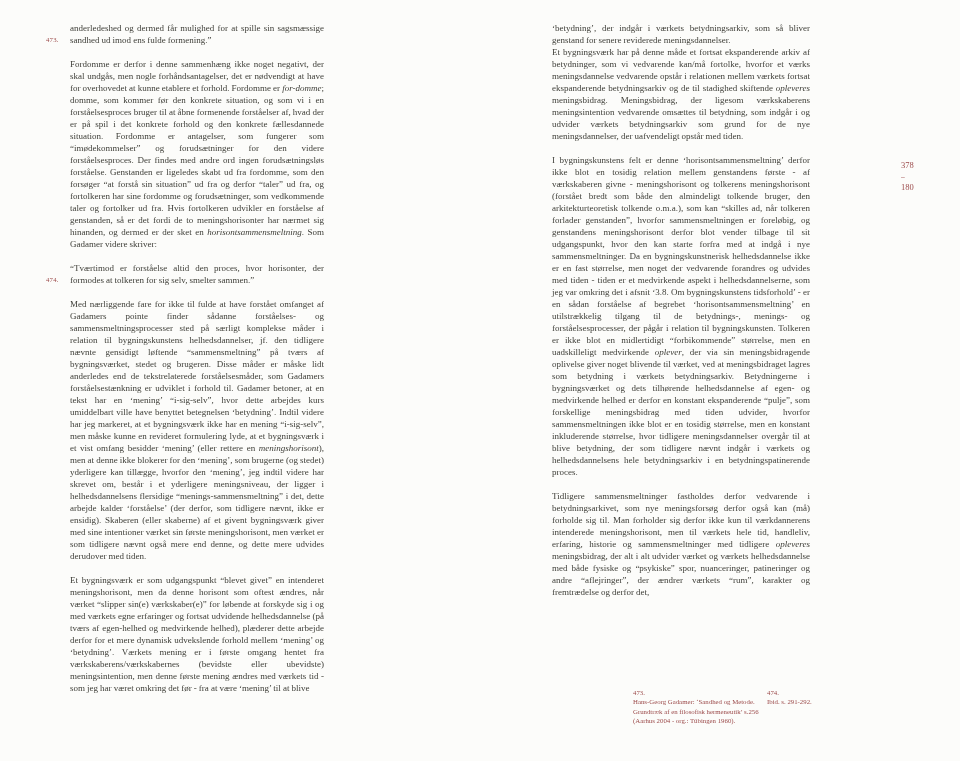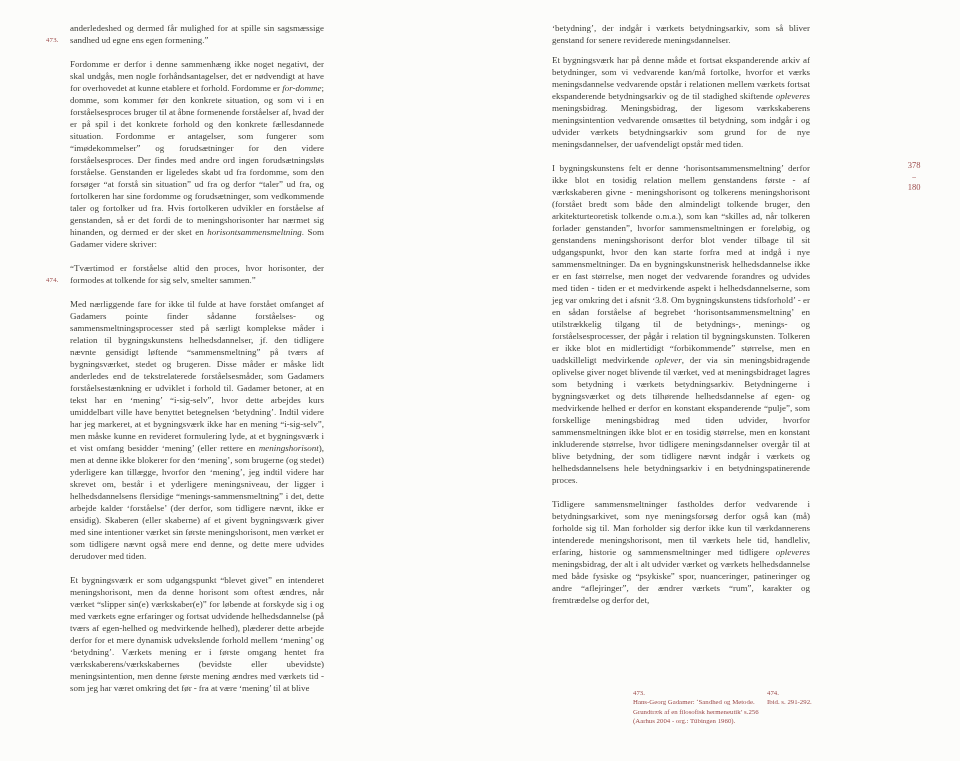--- a/index.html
+++ b/index.html
@@ -26,38 +26,37 @@
     hyphens: auto;
     -webkit-hyphens: auto;
     word-spacing: -0.2px;
   }
   #left-col  { left: 70px;  width: 254px; }
   #right-col { left: 552px; width: 258px; }
   .para {
     position: relative;
     margin: 0 0 12px 0;
   }
-  .para.no-gap { margin-bottom: 8px; }
+  .para.no-gap { margin-bottom: 0; }
   .para em { }
   .fn-marker {
     position: absolute;
     left: -24px;
     width: 21px;
     font-size: 6.8px;
     line-height: 12px;
     text-align: left;
     color: #9c4b4b;
     letter-spacing: 0.2px;
   }
   .page-numbers {
     position: absolute;
     left: 901px;
     top: 160px;
     width: 26px;
-    text-align: center;
     color: #9c4b4b;
     font-size: 8.5px;
     line-height: 11px;
   }
   .page-numbers .dash { font-size: 7.5px; }
   .footnote {
     position: absolute;
     top: 688px;
     color: #9c4b4b;
     font-size: 6.8px;
@@ -67,23 +66,23 @@
   #footnote-1 { left: 633px; width: 126px; }
   #footnote-2 { left: 767px; width: 110px; }
   .footnote .fn-number { display: block; }
 </style>
 </head>
 <body>
 
 <div class="spread">
 
   <div class="text-col" id="left-col">
-      <p class="para"><span>anderledeshed og dermed får mulighed for at spille sin sagsmæssige sandhed ud egne ens egen formening.”</span><span class="fn-marker" style="top: 12px;">473.</span></p>
+      <p class="para"><span>anderledeshed og dermed får mulighed for at spille sin sagsmæssige sandhed ud imod ens fulde formening.”</span><span class="fn-marker" style="top: 12px;">473.</span></p>
       <p class="para"><span>Fordomme er derfor i denne sammenhæng ikke noget negativt, der skal undgås, men nogle forhåndsantagelser, det er nødvendigt at have for overhovedet at kunne etablere et forhold. Fordomme er </span><em>for-domme</em><span>; domme, som kommer før den konkrete situation, og som vi i en forståelsesproces bruger til at åbne formenende forståelser af, hvad der er på spil i det konkrete forhold og den konkrete fællesdannede situation. Fordomme er antagelser, som fungerer som “imødekommelser” og forudsætninger for den videre forståelsesproces. Der findes med andre ord ingen forudsætningsløs forståelse. Genstanden er ligeledes skabt ud fra fordomme, som den forsøger “at forstå sin situation” ud fra og derfor “taler” ud fra, og fortolkeren har sine fordomme og forudsætninger, som vedkommende taler og fortolker ud fra. Hvis fortolkeren udvikler en forståelse af genstanden, så er det fordi de to meningshorisonter har nærmet sig hinanden, og dermed er der sket en </span><em>horisontsammensmeltning</em><span>. Som Gadamer videre skriver:</span></p>
-      <p class="para"><span>“Tværtimod er forståelse altid den proces, hvor horisonter, der formodes at tolkende for sig selv, smelter sammen.”</span><span class="fn-marker" style="top: 12px;">474.</span></p>
+      <p class="para"><span>“Tværtimod er forståelse altid den proces, hvor horisonter, der formodes at tolkeren for sig selv, smelter sammen.”</span><span class="fn-marker" style="top: 12px;">474.</span></p>
       <p class="para"><span>Med nærliggende fare for ikke til fulde at have forstået omfanget af Gadamers pointe finder sådanne forståelses- og sammensmeltningsprocesser sted på særligt komplekse måder i relation til bygningskunstens helhedsdannelser, jf. den tidligere nævnte gensidigt løftende “sammensmeltning” på tværs af bygningsværket, stedet og brugeren. Disse måder er måske lidt anderledes end de tekstrelaterede forståelsesmåder, som Gadamers forståelsestænkning er udviklet i forhold til. Gadamer betoner, at en tekst har en ‘mening’ “i-sig-selv”, hvor dette arbejdes kurs umiddelbart ville have benyttet betegnelsen ‘betydning’. Indtil videre har jeg markeret, at et bygningsværk ikke har en mening “i-sig-selv”, men måske kunne en revideret formulering lyde, at et bygningsværk i et vist omfang besidder ‘mening’ (eller rettere en </span><em>meningshorisont</em><span>), men at denne ikke blokerer for den ‘mening’, som brugerne (og stedet) yderligere kan tillægge, hvorfor den ‘mening’, jeg indtil videre har skrevet om, består i et yderligere meningsniveau, der ligger i helhedsdannelsens flersidige “menings-sammensmeltning” i det, dette arbejde kalder ‘forståelse’ (der derfor, som tidligere nævnt, ikke er ensidig). Skaberen (eller skaberne) af et givent bygningsværk giver med sine intentioner værket sin første meningshorisont, men værket er som tidligere nævnt også mere end denne, og dette mere udvides derudover med tiden.</span></p>
       <p class="para"><span>Et bygningsværk er som udgangspunkt “blevet givet” en intenderet meningshorisont, men da denne horisont som oftest ændres, når værket “slipper sin(e) værkskaber(e)” for løbende at forskyde sig i og med værkets egne erfaringer og fortsat udvidende helhedsdannelse (på tværs af egen-helhed og medvirkende helhed), plæderer dette arbejde derfor for et mere dynamisk udvekslende forhold mellem ‘mening’ og ‘betydning’. Værkets mening er i første omgang hentet fra værkskaberens/værkskabernes (bevidste eller ubevidste) meningsintention, men denne første mening ændres med værkets tid - som jeg har været omkring det før - fra at være ‘mening’ til at blive</span></p>
     </div>
 
   <div class="text-col" id="right-col">
       <p class="para no-gap"><span>‘betydning’, der indgår i værkets betydningsarkiv, som så bliver genstand for senere reviderede meningsdannelser.</span></p>
       <p class="para"><span>Et bygningsværk har på denne måde et fortsat ekspanderende arkiv af betydninger, som vi vedvarende kan/må fortolke, hvorfor et værks meningsdannelse vedvarende opstår i relationen mellem værkets fortsat ekspanderende betydningsarkiv og de til stadighed skiftende </span><em>opleveres</em><span> meningsbidrag. Meningsbidrag, der ligesom værkskaberens meningsintention vedvarende omsættes til betydning, som indgår i og udvider værkets betydningsarkiv som grund for de nye meningsdannelser, der uafvendeligt opstår med tiden.</span></p>
       <p class="para"><span>I bygningskunstens felt er denne ‘horisontsammensmeltning’ derfor ikke blot en tosidig relation mellem genstandens første - af værkskaberen givne - meningshorisont og tolkerens meningshorisont (forstået bredt som både den almindeligt tolkende bruger, den arkitekturteoretisk tolkende o.m.a.), som kan “skilles ad, når tolkeren forlader genstanden”, hvorfor sammensmeltningen er foreløbig, og genstandens meningshorisont derfor blot vender tilbage til sit udgangspunkt, hvor den kan starte forfra med at indgå i nye sammensmeltninger. Da en bygningskunstnerisk helhedsdannelse ikke er en fast størrelse, men noget der vedvarende forandres og udvides med tiden - tiden er et medvirkende aspekt i helhedsdannelserne, som jeg var omkring det i afsnit ‘3.8. Om bygningskunstens tidsforhold’ - er en sådan forståelse af begrebet ‘horisontsammensmeltning’ en utilstrækkelig tilgang til de betydnings-, menings- og forståelsesprocesser, der pågår i relation til bygningskunsten. Tolkeren er ikke blot en midlertidigt “forbikommende” størrelse, men en uadskilleligt medvirkende </span><em>oplever</em><span>, der via sin meningsbidragende oplivelse giver noget blivende til værket, ved at meningsbidraget lagres som betydning i værkets betydningsarkiv. Betydningerne i bygningsværket og dets tilhørende helhedsdannelse af egen- og medvirkende helhed er derfor en konstant ekspanderende “pulje”, som forskellige meningsbidrag med tiden udvider, hvorfor sammensmeltningen ikke blot er en tosidig størrelse, men en konstant inkluderende størrelse, hvor tidligere meningsdannelser overgår til at blive betydning, der som tidligere nævnt indgår i værkets og helhedsdannelsens hele betydningsarkiv i en betydningspatinerende proces.</span></p>
       <p class="para"><span>Tidligere sammensmeltninger fastholdes derfor vedvarende i betydningsarkivet, som nye meningsforsøg derfor også kan (må) forholde sig til. Man forholder sig derfor ikke kun til værkdannerens intenderede meningshorisont, men til værkets hele tid, handleliv, erfaring, historie og sammensmeltninger med tidligere </span><em>opleveres</em><span> meningsbidrag, der alt i alt udvider værket og værkets helhedsdannelse med både fysiske og “psykiske” spor, nuanceringer, patineringer og andre “aflejringer”, der ændrer værkets “rum”, karakter og fremtrædelse og derfor det,</span></p>
     </div>

